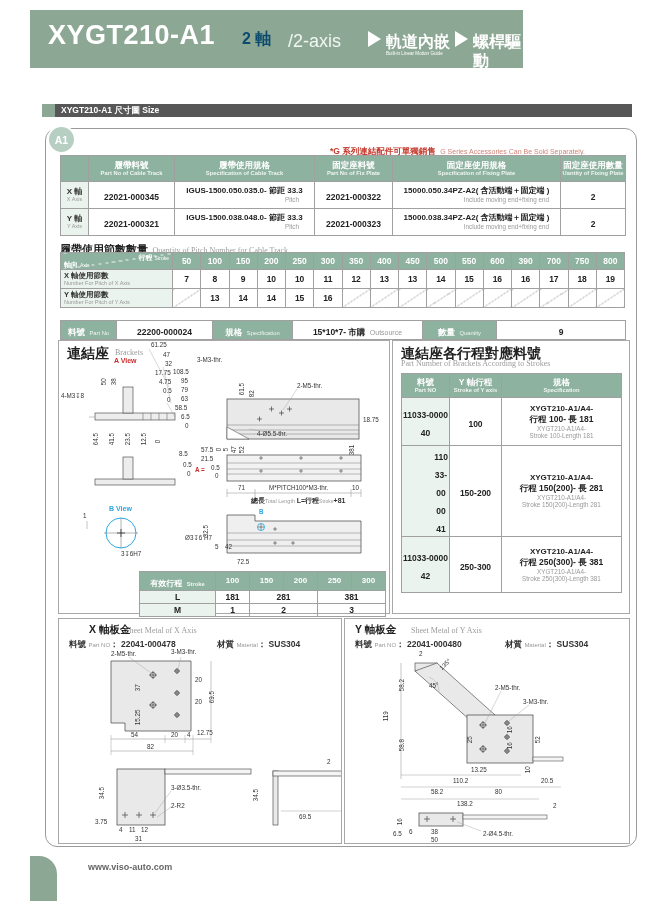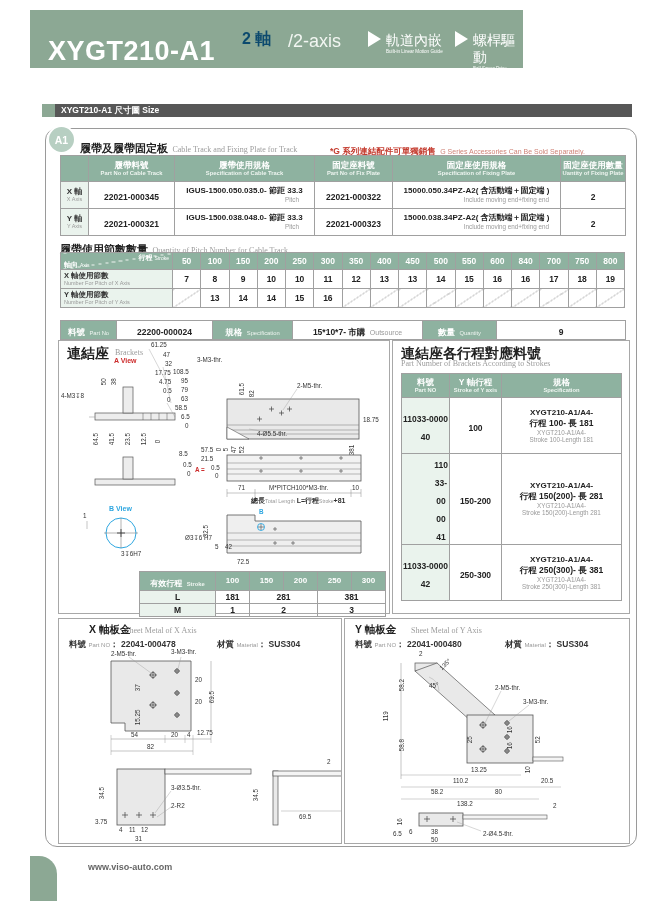--- a/index.html
+++ b/index.html
@@ -1,24 +1,24 @@
 <!DOCTYPE html>
 <html><head>
 <meta charset="utf-8">
 <style>
   html,body{margin:0;padding:0;background:#fff;font-family:"Liberation Sans",sans-serif;}
   .page{position:relative;width:650px;height:901px;background:#fff;overflow:hidden;}
   .abs{position:absolute;}
   
   .hdr{position:absolute;left:30px;top:10px;width:493px;height:58px;background:#8ca894;}
-  .model{position:absolute;left:18px;top:26px;font-size:27px;font-weight:bold;color:#fff;letter-spacing:.5px;}
+  .model{position:absolute;left:18px;top:10px;font-size:27px;font-weight:bold;color:#fff;letter-spacing:.5px;}
   .axzh{position:absolute;left:212px;top:19px;font-size:16px;font-weight:bold;color:#0c4a6e;}
   .axen{position:absolute;left:258px;top:21px;font-size:18px;color:#f2f6f2;}
   .tri{position:absolute;width:0;height:0;border-left:13px solid #fff;border-top:8px solid transparent;border-bottom:8px solid transparent;}
-  .bzh{font-size:14px;font-weight:normal;color:#fff;display:block;line-height:1.2;}
+  .bzh{font-size:16px;font-weight:bold;color:#fff;display:block;line-height:1.2;}
   .ben{font-size:4.6px;color:#fff;display:block;line-height:1.3;white-space:nowrap;}
   .badge{position:absolute;top:22px;}
   
   .secsq{position:absolute;left:42px;top:104px;width:13px;height:13px;background:#8ca894;}
   .secbar{position:absolute;left:55px;top:104px;width:577px;height:13px;background:#575757;color:#fff;font-size:8.5px;font-weight:bold;line-height:13px;padding-left:6px;box-sizing:border-box;}
   
   .mainbox{position:absolute;left:45px;top:128px;width:590px;height:717px;border:1px solid #9a9a9a;border-radius:12px;}
   .a1{position:absolute;left:47px;top:125px;width:25px;height:25px;border-radius:50%;background:#b7cfc2;border:2px solid #fff;color:#fff;font-weight:bold;font-size:10.5px;display:flex;align-items:center;justify-content:center;}
   .zt{font-size:11px;font-weight:bold;color:#222;}
   .et{font-size:8px;color:#9b9b9b;font-family:"Liberation Serif",serif;}
@@ -71,24 +71,20 @@
       <span class="ben">Ball Screw Drive</span>
     </div>
   </div>
 
   <div class="secsq"></div>
   <div class="secbar">XYGT210-A1 尺寸圖 Size</div>
 
   <div class="mainbox"></div>
   <div class="a1">A1</div>
 
-  <div class="abs" style="left:80px;top:138px;">
-    <span class="zt">履帶及履帶固定板</span>
-    <span class="et">Cable Track and Fixing Plate for Track</span>
-  </div>
   <div class="abs" style="left:330px;top:140px;">
     <span class="note-zh">*G 系列連結配件可單獨銷售</span>
     <span class="note-en">G Series Accessories Can Be Sold Separately.</span>
   </div>
 
   <table class="dt" style="left:60px;top:155px;width:565px;">
     <colgroup>
         <col style="width:28px">
         <col style="width:86px">
         <col style="width:140px">
@@ -202,21 +198,21 @@
       <th class="gh">
             <span class="h1">500</span>
           </th>
       <th class="gh">
             <span class="h1">550</span>
           </th>
       <th class="gh">
             <span class="h1">600</span>
           </th>
       <th class="gh">
-            <span class="h1">840</span>
+            <span class="h1">390</span>
           </th>
       <th class="gh">
             <span class="h1">700</span>
           </th>
       <th class="gh">
             <span class="h1">750</span>
           </th>
       <th class="gh">
             <span class="h1">800</span>
           </th>
@@ -464,21 +460,21 @@
             </th>
         <th class="gh">
               <span class="h1">Y 軸行程</span>
               <span class="h2">Stroke of Y axis</span>
             </th>
         <th class="gh">
               <span class="h1">規格</span>
               <span class="h2">Specification</span>
             </th>
       </tr>
-      <tr style="height:56px;">
+      <tr style="height:48px;">
         <td class="lg" style="word-break:break-all;"><span class="pv">11033-000040</span></td>
         <td><span class="pv">100</span></td>
         <td>
               <span class="cm">XYGT210-A1/A4-</span>
               <span class="cm" style="font-size:8.5px;">行程 100- 長 181</span>
               <span class="cs">XYGT210-A1/A4-</span>
               <span class="cs">Stroke 100-Length 181</span>
             </td>
       </tr>
       <tr style="height:56px;">

